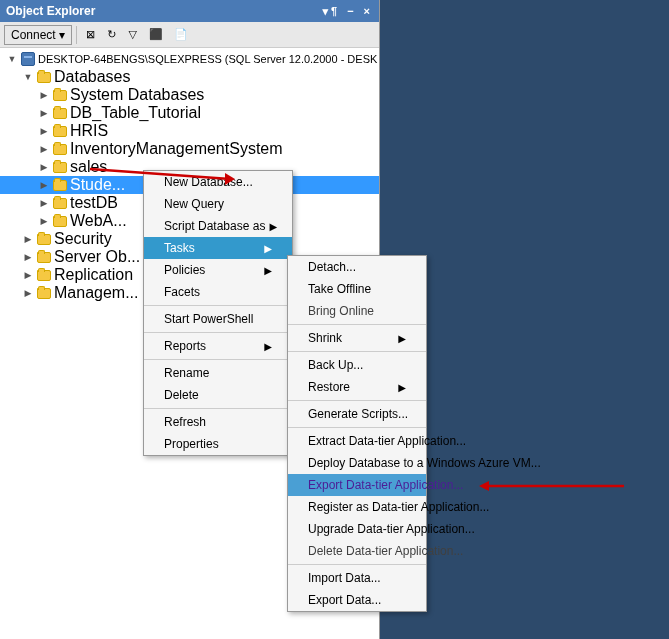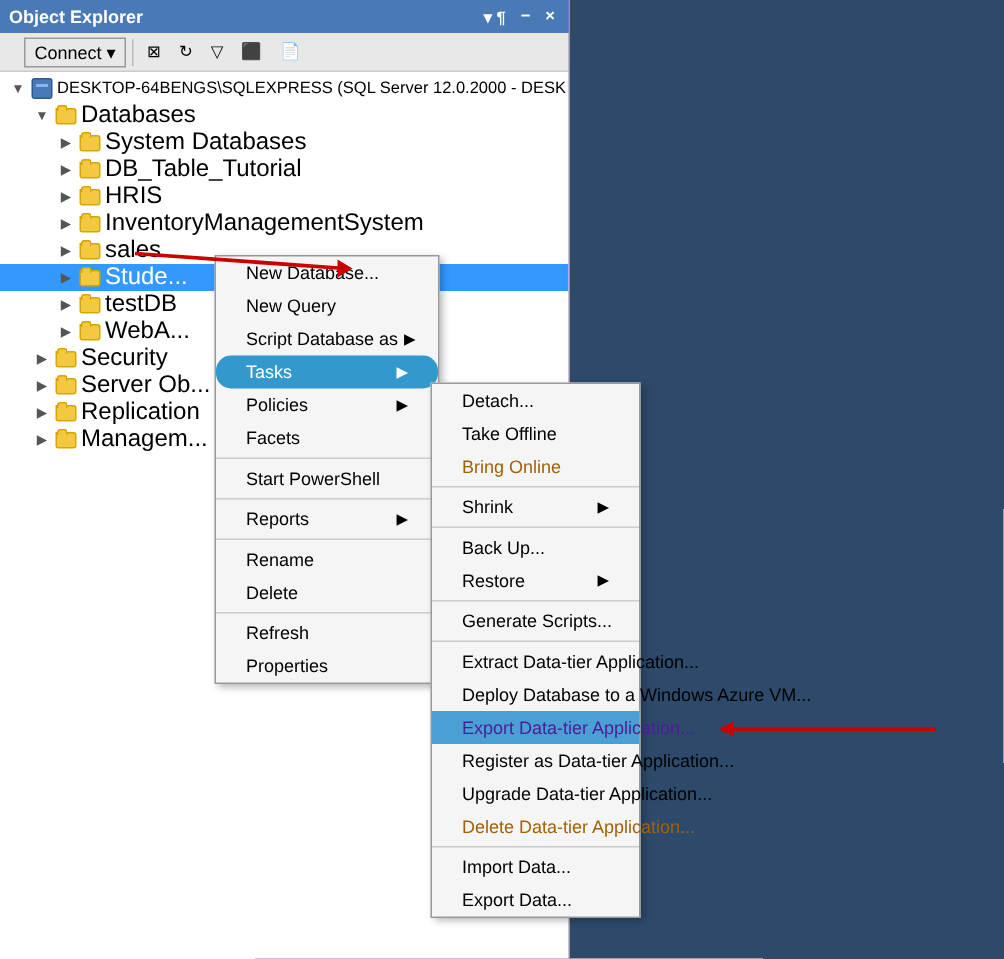--- a/index.html
+++ b/index.html
@@ -46,21 +46,21 @@
 
     .oe-title-icon {
       color: white;
       cursor: pointer;
       padding: 1px 3px;
     }
 
     .oe-toolbar {
       background: #e8e8e8;
       border-bottom: 1px solid #ccc;
-      padding: 2px 16px;
+      padding: 2px 4px;
       display: flex;
       align-items: center;
       gap: 2px;
       height: 26px;
     }
 
     .toolbar-btn {
       background: #e8e8e8;
       border: 1px solid transparent;
       cursor: pointer;
@@ -193,25 +193,24 @@
       align-items: center;
       justify-content: space-between;
       white-space: nowrap;
       height: 22px;
       font-size: 12px;
     }
 
     .menu-item.highlighted {
       background: #3399cc;
       color: white;
-      border-radius: 10px;
     }
 
     .menu-item.disabled {
-      color: #a16207;
+      color: #404040;
       cursor: default;
     }
 
     .menu-item.selected-highlight {
       background: #4a9fd4;
       color: #4c1d95;
     }
 
     .menu-separator {
       height: 1px;

